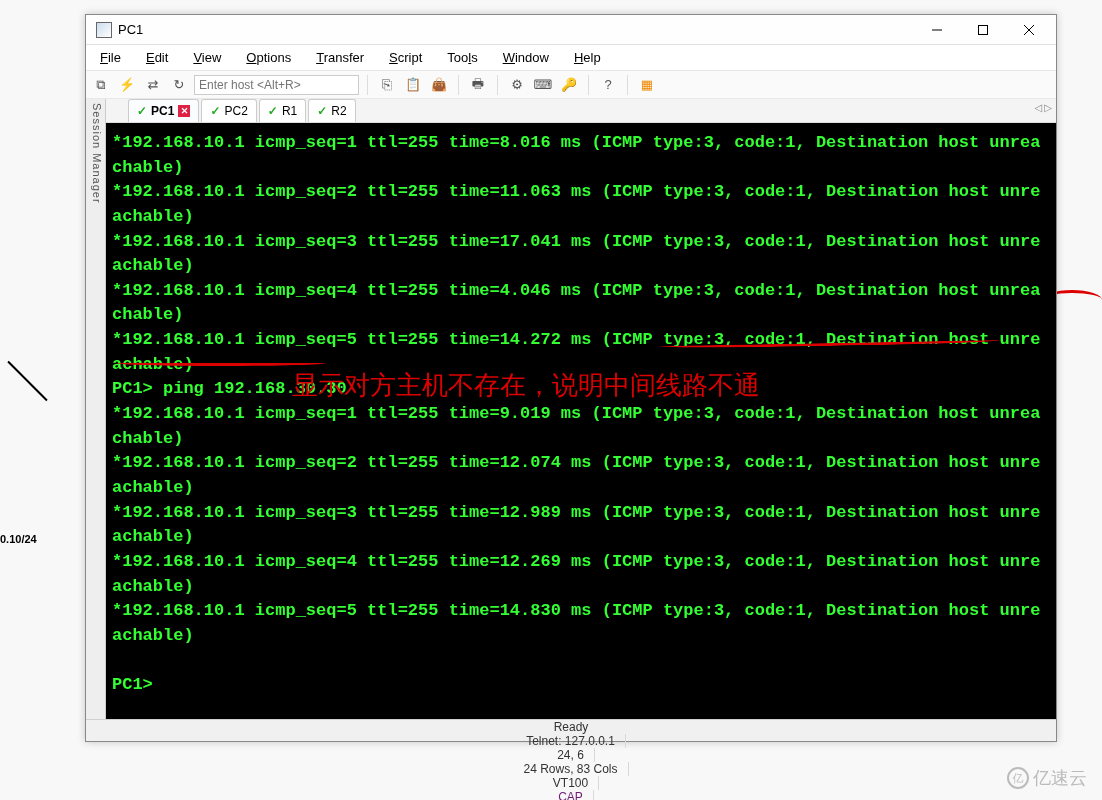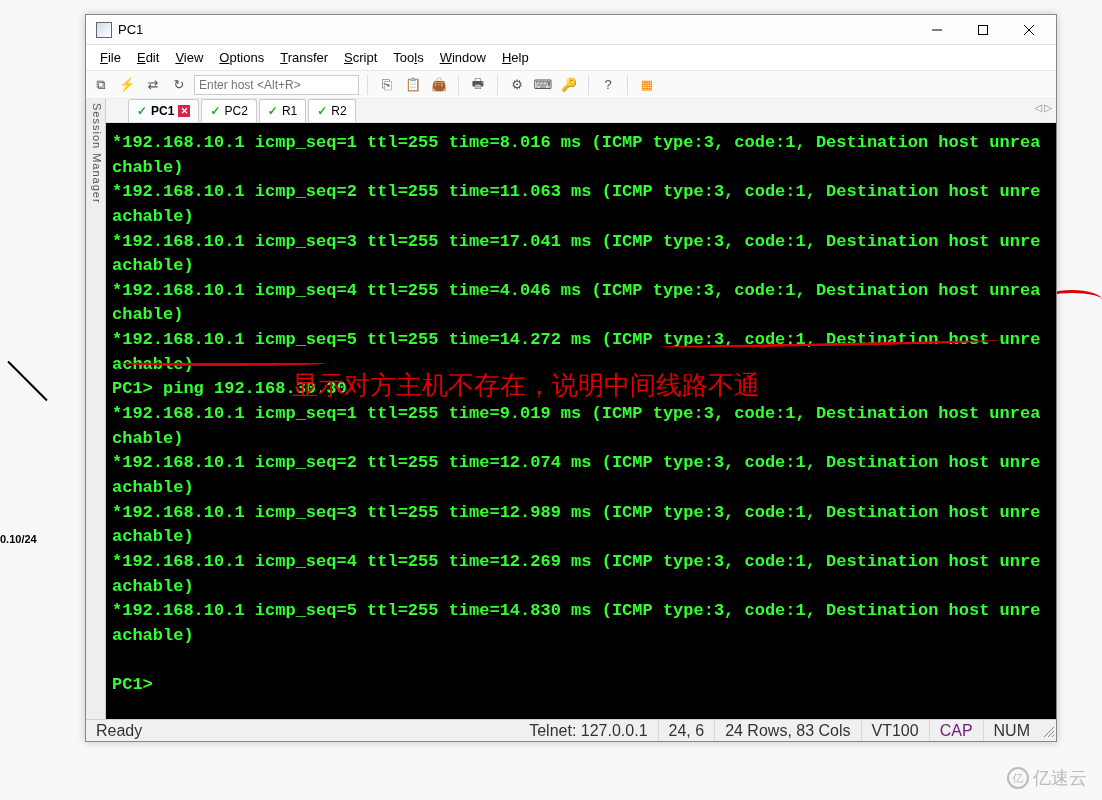--- a/index.html
+++ b/index.html
@@ -10,21 +10,21 @@
   .watermark { position: absolute; right: 15px; bottom: 10px; color: #bbb; font-size: 18px; display: flex; align-items: center; gap: 4px;}
   .watermark .circ { width: 22px; height: 22px; border: 2px solid #bbb; border-radius: 50%; display:inline-flex;align-items:center;justify-content:center;font-size:11px;}
   
   .window { position: absolute; left: 44px; top: 14px; width: 972px; height: 728px; background: #fff; border: 1px solid #888; box-shadow: 0 0 8px rgba(0,0,0,0.2); display: flex; flex-direction: column; margin-left: 41px; }
   .titlebar { height: 30px; background: #fefefe; display: flex; align-items: center; padding: 0 4px; border-bottom: 1px solid #e0e0e0;}
   .titlebar .icon { width: 16px; height: 16px; margin: 0 6px; border: 1px solid #666; background: linear-gradient(135deg,#cde,#fff);}
   .titlebar .title { flex: 1; font-size: 13px; color: #000;}
   .winbtn { width: 46px; height: 28px; display: flex; align-items: center; justify-content: center; color: #000;}
   .winbtn svg { width: 10px; height: 10px; }
   
-  .menubar { height: 26px; display: flex; align-items: center; padding: 0 6px; gap: 0; border-bottom: 1px solid #e8e8e8;}
+  .menubar { height: 26px; display: flex; align-items: center; padding: 0 6px; gap: 9px; border-bottom: 1px solid #e8e8e8;}
   .menubar .mitem { padding: 3px 8px; cursor: pointer;}
   .mitem u { text-decoration: underline; }
   
   .toolbar { height: 28px; display: flex; align-items: center; padding: 0 4px; gap: 4px; border-bottom: 1px solid #e8e8e8; background: #fafafa;}
   .tbtn { width: 22px; height: 22px; display: inline-flex; align-items: center; justify-content: center; color: #555;}
   .hostbox { height: 20px; flex: 0 0 140px; border: 1px solid #ccc; padding: 2px 4px; color: #b91c1c; font-size: 12px;}
   .sep { width: 1px; height: 20px; background: #ddd; margin: 0 4px;}
   
   .tabbar { height: 24px; display: flex; align-items: stretch; background: #f4f4f4; border-bottom: 1px solid #ddd; padding-left: 22px; position: relative;}
   .tab { display: flex; align-items: center; padding: 0 8px; gap: 4px; border: 1px solid #ccc; border-bottom: none; background: #fff; font-size: 12px; margin-right: 2px; border-radius: 3px 3px 0 0;}
@@ -37,21 +37,21 @@
   .session-mgr { width: 20px; background: #eee; writing-mode: vertical-rl; text-orientation: mixed; font-size: 11px; padding: 4px 2px; color: #555; border-right: 1px solid #ccc; letter-spacing: 1px;}
   
   .terminal { flex: 1; background: #000; color: #3f3; font-family: "Consolas","Courier New",monospace; font-size: 17px; font-weight: bold; padding: 8px 6px; overflow-y: scroll; position: relative; line-height: 1.45; white-space: pre-wrap; word-break: break-all;}
   .terminal::-webkit-scrollbar { width: 16px; background: #f0f0f0;}
   .terminal::-webkit-scrollbar-thumb { background: #c1c1c1;}
   .prompt-line { color: #3f3; }
   
   .annotation { position: absolute; color: #d00; font-size: 26px; font-family: "Microsoft YaHei","SimSun",sans-serif; font-weight: normal; pointer-events: none;}
   .red-underline { position: absolute; border-bottom: 3px solid #d00; height: 6px; border-radius: 0 0 50% 50%; pointer-events: none;}
   
-  .statusbar { height: 22px; background: #f0f0f0; border-top: 1px solid #d0d0d0; display: flex; align-items: center; font-size: 16px; color: #333;}
+  .statusbar { height: 22px; background: #f0f0f0; border-top: 1px solid #d0d0d0; display: flex; align-items: center; font-size: 12px; color: #333; flex-direction: column;}
   .statusbar .cell { padding: 0 10px; border-right: 1px solid #d8d8d8; height: 100%; display: flex; align-items: center;}
   .statusbar .spacer { flex: 1;}
   .grip { width: 16px; display: flex; align-items: flex-end; justify-content: flex-end; padding: 2px;}
 </style>
 </head>
 <body>
 
 <div class="bg-left-text">0.10/24</div>
 <div class="bg-line1"></div>
 <div class="bg-red-squig"></div>

